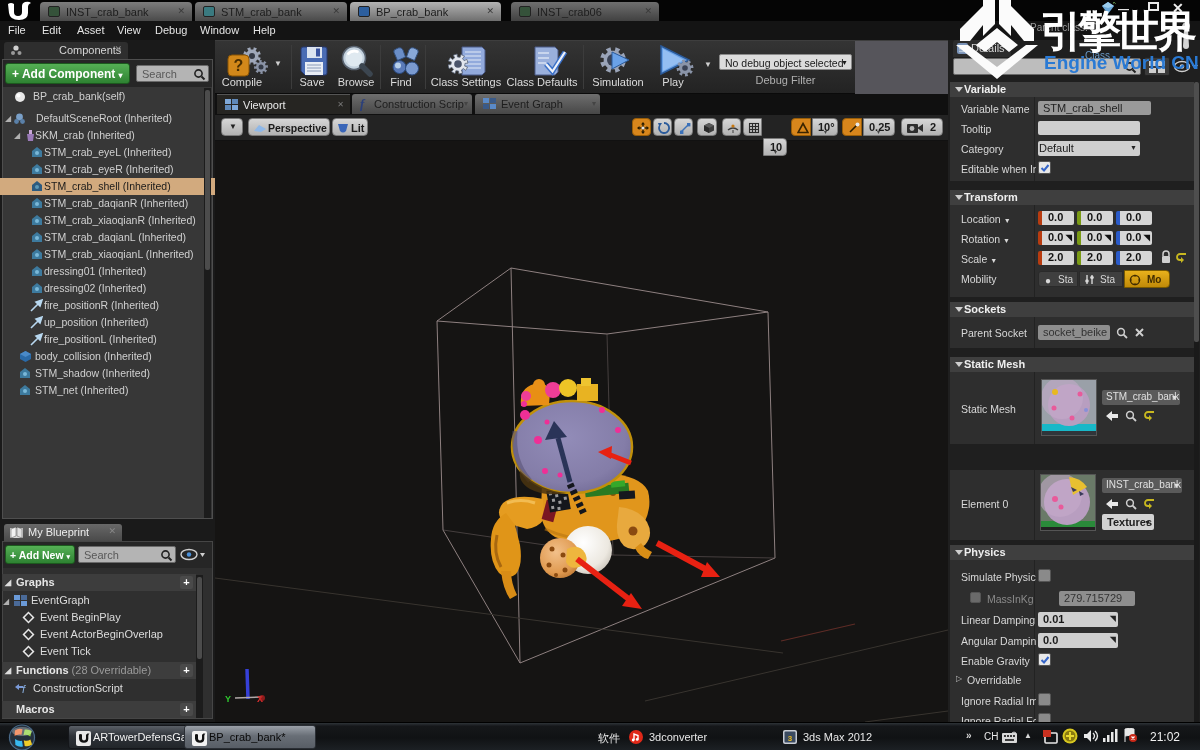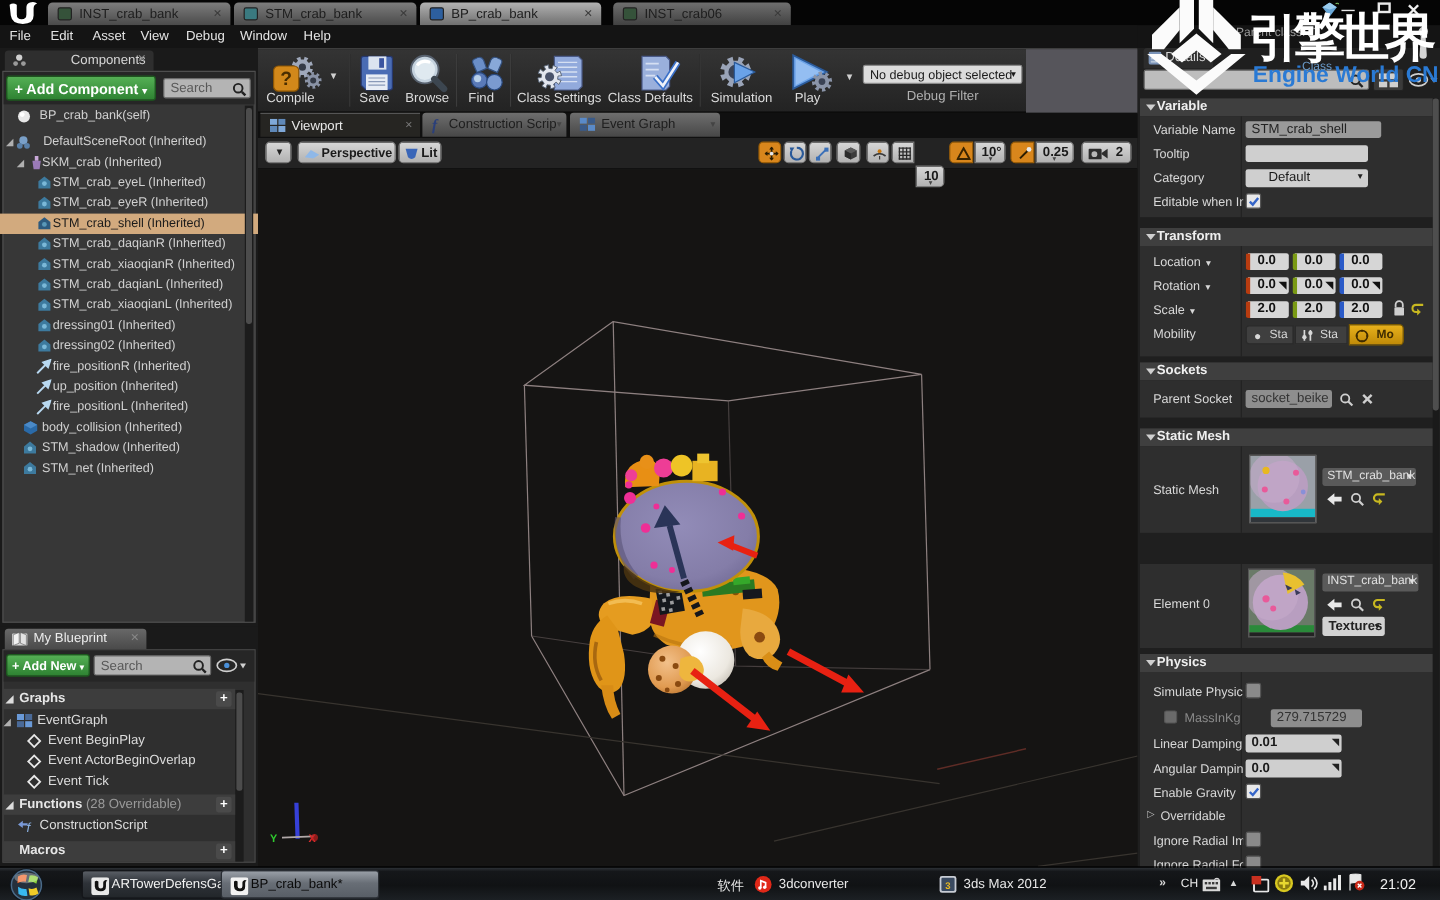--- a/index.html
+++ b/index.html
@@ -735,21 +735,21 @@
           <span style="position:absolute;left:5px;top:1px;">STM_crab_shell</span>
         </div>
     <div class="drow" style="top:80px;">
           <span class="dlabel">Tooltip</span>
         </div>
     <div class="lightfield" style="left:90px;top:81px;width:102px;height:14px;"></div>
     <div class="drow" style="top:100px;">
           <span class="dlabel">Category</span>
         </div>
     <div class="lightfield" style="left:90px;top:101px;width:102px;height:15px;">
-          <span style="position:absolute;left:19px;top:1px;text-align:right;">Default</span>
+          <span style="position:absolute;left:1px;top:1px;text-align:right;">Default</span>
           <span style="position:absolute;right:3px;top:3px;font-size:7px;color:#222;">▼</span>
         </div>
     <div class="drow" style="top:120px;">
           <span class="dlabel">Editable when In</span>
         </div>
     <div class="checkbox" style="left:90px;top:121px;">
           <svg style="position:absolute;left:1px;top:1px" width="10" height="10" viewBox="0 0 10 10">
             <path d="M1.5 5 L4 7.5 L8.5 2" fill="none" stroke="#3565c8" stroke-width="2"></path>
           </svg>
         </div>

